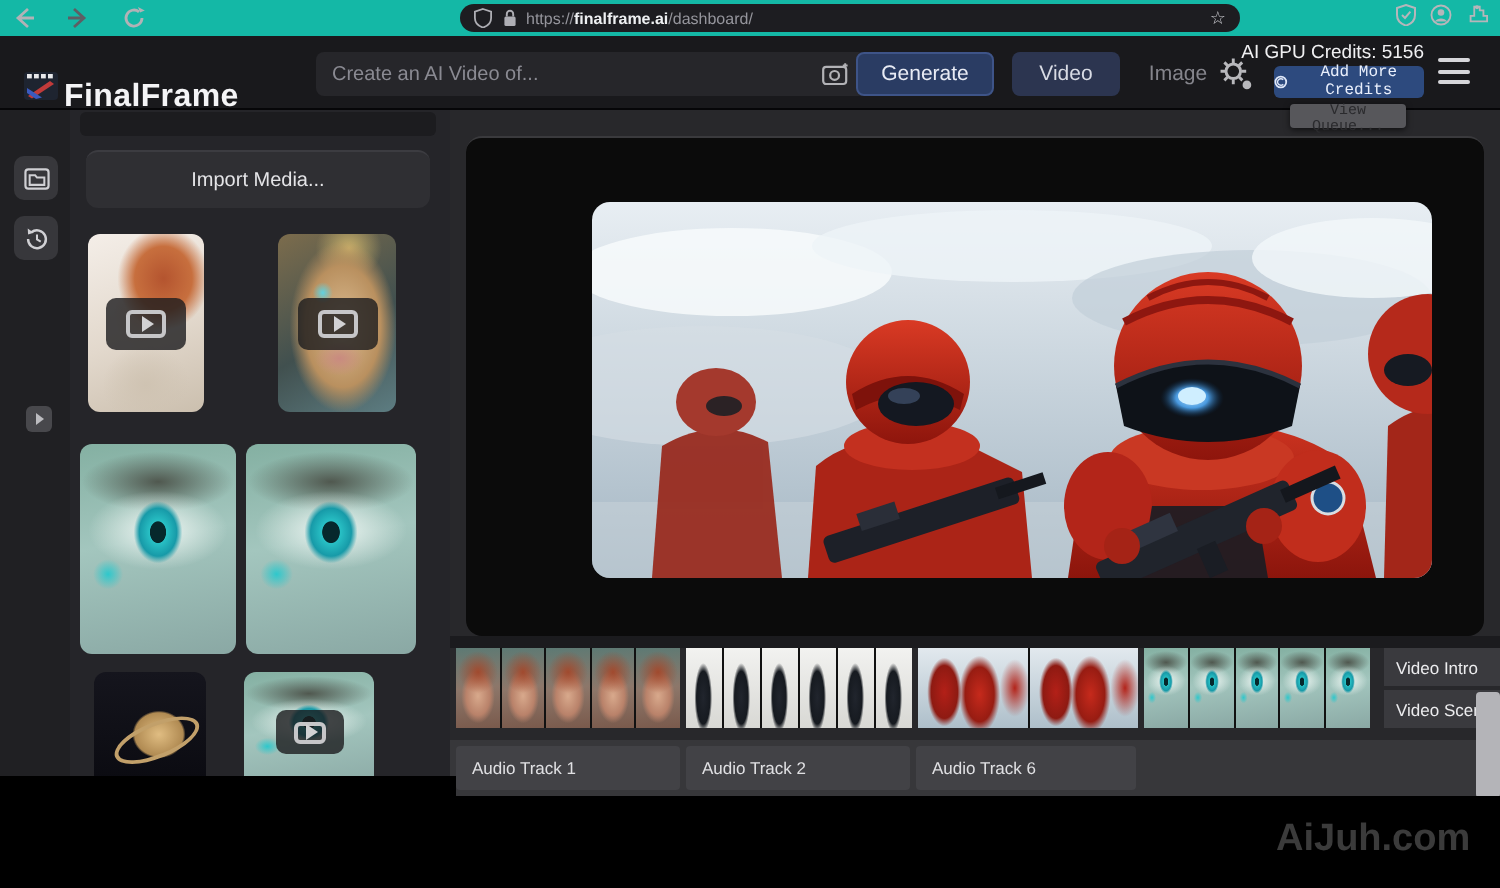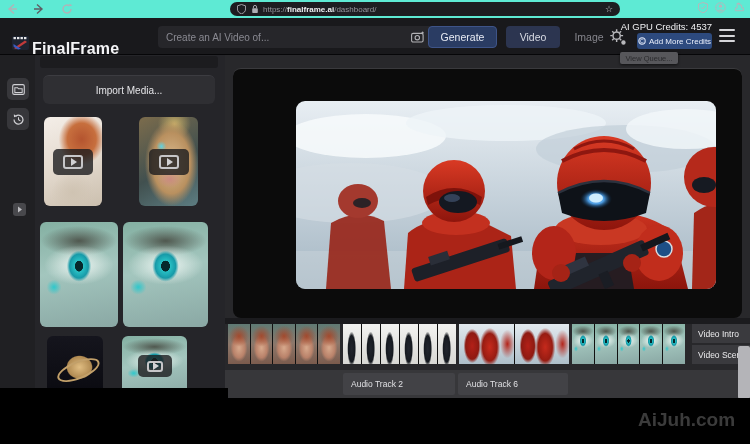--- a/index.html
+++ b/index.html
@@ -1,21 +1,21 @@
 <!DOCTYPE html>
 <html><head>
 <meta charset="utf-8">
 <style>
   * { margin:0; padding:0; box-sizing:border-box; }
   html,body { background:#000; }
   body { font-family:"Liberation Sans", sans-serif; }
   .screen { position:relative; width:750px; height:444px; overflow:hidden; background:#000; }
 
   
-  .browser-bar { position:absolute; left:0; top:0; width:750px; height:18px; background:#5eead4; }
+  .browser-bar { position:absolute; left:0; top:0; width:750px; height:18px; background:#14b8a6; }
   .nav-ico { position:absolute; top:3px; width:12px; height:12px; }
   .url-bar { position:absolute; left:230px; top:2px; width:390px; height:14px; background:#1d1d21;
              border-radius:8px; display:flex; align-items:center; padding:0 7px; }
   .url-text { font-size:8px; color:#95959c; white-space:nowrap; margin-left:4px; }
   .url-text b { color:#eef0f2; font-weight:bold; }
   .url-star { margin-left:auto; color:#c7c7cc; font-size:9px; line-height:9px; }
   .browser-right { position:absolute; right:6px; top:2px; display:flex; gap:7px; align-items:center; }
 
   
   .app-header { position:absolute; left:0; top:18px; width:750px; height:37px; background:#19191c;
@@ -30,28 +30,28 @@
   .hd-btn { position:absolute; top:8px; height:22px; border:none; border-radius:4px; font-size:10.5px;
             font-family:"Liberation Sans",sans-serif; cursor:pointer; }
   .btn-generate { left:428px; width:69px; background:#2a3c63; border:1px solid #3e5488; color:#e8ebf4; }
   .btn-video    { left:506px; width:54px; background:#2c3550; color:#d8dbe4; }
   .btn-image    { left:566px; width:46px; background:transparent; color:#85858c; }
   .gear-btn { position:absolute; left:608px; top:8px; width:24px; height:22px; background:transparent;
               border:none; cursor:pointer; }
   .credits-text { position:absolute; right:38px; top:3px; font-size:9.5px; color:#f0f0f2; }
   .add-credits-btn { position:absolute; left:637px; top:15px; width:75px; height:16px; background:#2d4a7e;
                      border:none; border-radius:3px; color:#e9effc; font-size:8px;
-                     font-family:Liberation Sans, sans-serif; display:flex; align-items:center;
+                     font-family:Liberation Mono, monospace; display:flex; align-items:center;
                      justify-content:center; gap:3px; cursor:pointer; }
   .hamburger { position:absolute; left:719px; top:11px; width:16px; height:13px; display:flex;
                flex-direction:column; justify-content:space-between; background:none; border:none; cursor:pointer; }
   .hamburger span { display:block; height:2px; background:#d6d6da; border-radius:1px; }
-  .view-queue-btn { position:absolute; left:620px; top:52px; width:58px; height:12px; background:#57575b;
+  .view-queue-btn { position:absolute; left:645px; top:52px; width:58px; height:12px; background:#57575b;
                     border:none; border-radius:2px; font-size:7.5px; color:#2a2a2d;
-                    font-family:Liberation Sans, sans-serif; z-index:40;
+                    font-family:Liberation Mono, monospace; z-index:40;
                     box-shadow:0 1px 3px rgba(0,0,0,.6); cursor:pointer; }
 
   
   .workspace { position:absolute; left:0; top:55px; width:750px; height:343px; background:#28282b; }
 
   .rail { position:absolute; left:0; top:55px; width:35px; height:333px; background:#202023; }
   .rail-btn { position:absolute; left:7px; width:22px; height:22px; background:#37373b; border:none;
               border-radius:5px; display:flex; align-items:center; justify-content:center; cursor:pointer; }
   .rail-btn.small { left:13px; width:13px; height:13px; background:#48484c; border-radius:3px; }
 
@@ -214,21 +214,21 @@
     <button class="gear-btn">
       <svg width="20" height="20" viewBox="0 0 22 22">
         <g stroke="#b8b8bc" stroke-width="1.6" fill="none">
           <circle cx="9.5" cy="9.5" r="4"></circle>
           <path d="M9.5 2.5 v2.6 M9.5 14 v2.6 M2.5 9.5 h2.6 M14 9.5 h2.6 M4.6 4.6 l1.8 1.8 M12.7 12.7 l1.8 1.8 M14.4 4.6 l-1.8 1.8 M6.4 12.7 l-1.8 1.8"></path>
         </g>
         <circle cx="17" cy="17" r="2.4" fill="#b8b8bc"></circle>
       </svg>
     </button>
 
-    <span class="credits-text">AI GPU Credits: 4537</span>
+    <span class="credits-text">AI GPU Credits: 5156</span>
     <button class="add-credits-btn">
       <svg width="8" height="8" viewBox="0 0 10 10">
         <circle cx="5" cy="5" r="4" fill="none" stroke="#dfe7f8" stroke-width="1.3"></circle>
         <path d="M6.8 3.4 A2.4 2.4 0 1 0 6.8 6.6" fill="none" stroke="#dfe7f8" stroke-width="1"></path>
       </svg>
       <span>Add More Credits</span>
     </button>
     <button class="hamburger">
       <span></span>
         <span></span>
@@ -398,20 +398,21 @@
       <div class="frame img-cyaneye"></div>
     <div class="frame img-cyaneye"></div>
   </div>
 
   <div class="track-labels">
     <div class="track-label">Video Intro</div>
     <div class="track-label">Video Scene 1</div>
   </div>
 
   <div class="audio-row">
+    <button class="audio-clip" style="left:3px; width:112px;">Audio Track 1</button>
     <button class="audio-clip" style="left:118px; width:112px;">Audio Track 2</button>
     <button class="audio-clip" style="left:233px; width:110px;">Audio Track 6</button>
   </div>
 
   <div class="scrollbar-v"></div>
 
   <div class="black-left"></div>
   <div class="black-bottom"></div>
   <div class="watermark">AiJuh.com</div>
 

